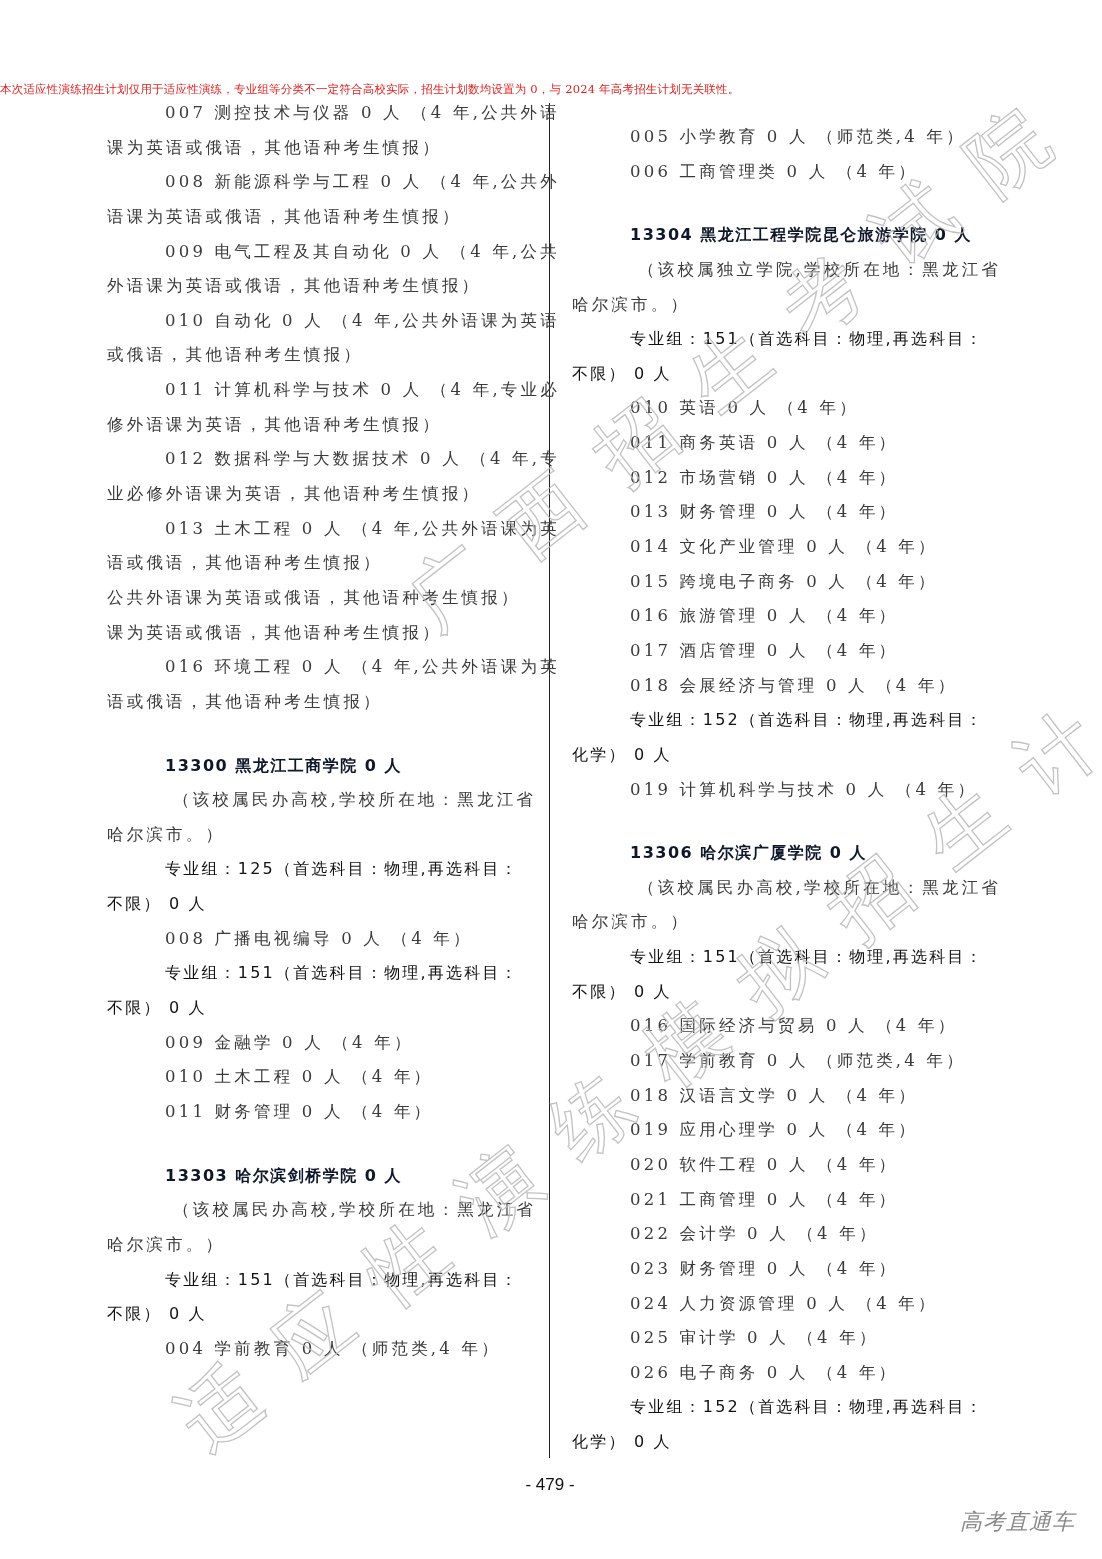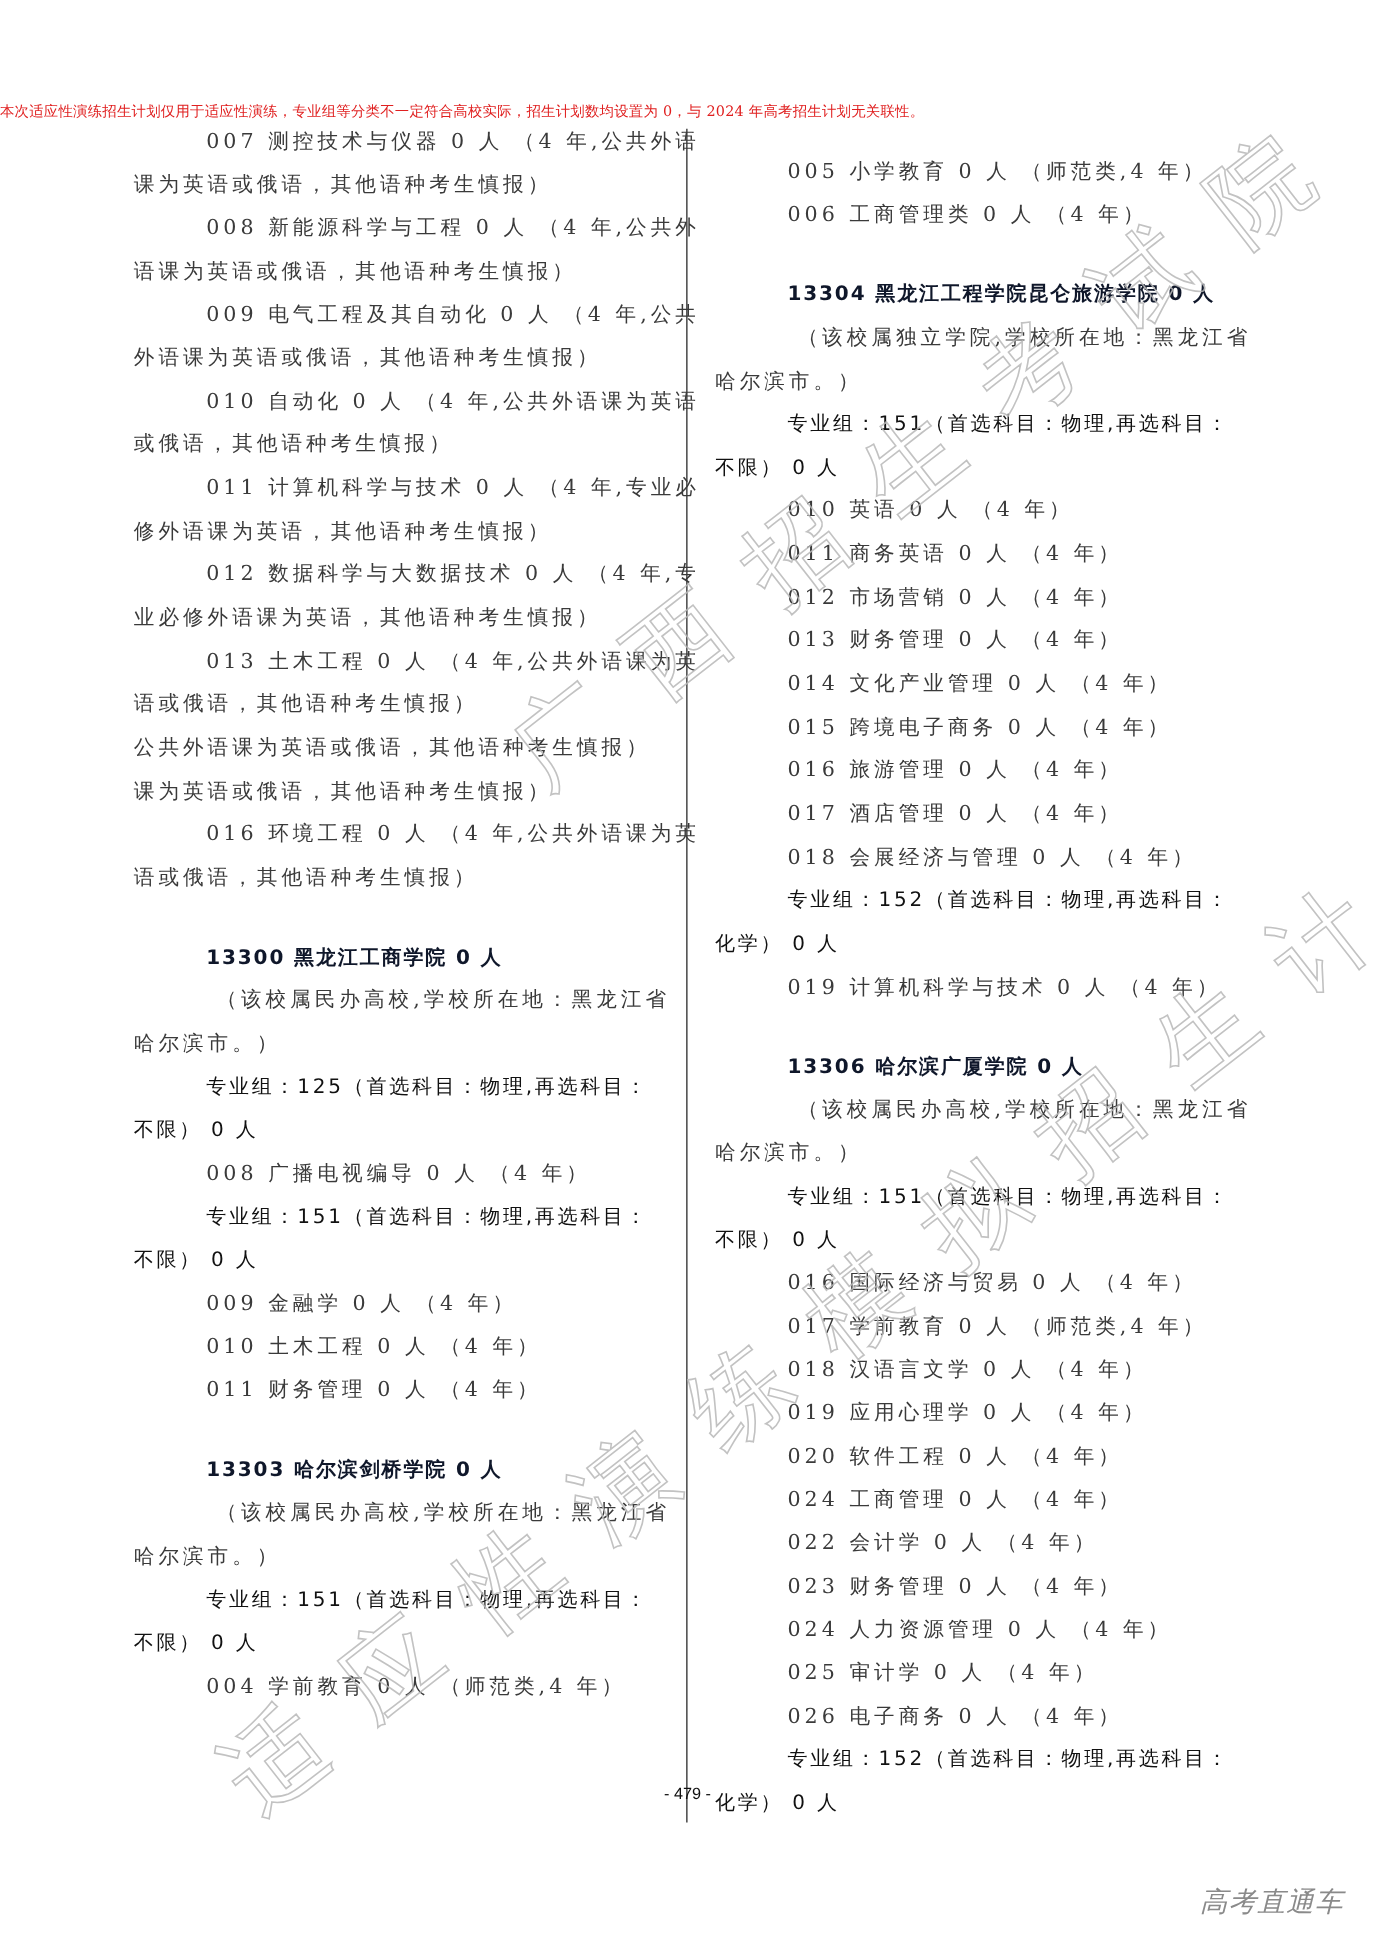--- a/index.html
+++ b/index.html
@@ -11,22 +11,22 @@
   .col { position:absolute; top:96px; width:424px; }
   .col.left { left:107px; }
   .col.right { left:572px;margin-top:24px; }
   .line { height:34.65px; line-height:34.65px; font-size:16.5px; white-space:nowrap;
           letter-spacing:3.2px; color:#3a3a3a; }
   .indent { padding-left:58px; }
   .bold { font-weight:normal; color:#111; letter-spacing:2.2px; font-family:"DejaVu Sans","Liberation Sans",sans-serif; font-size:16px; }
   .school { font-weight:bold; color:#0f172a; letter-spacing:1.5px; font-family:"DejaVu Sans","Liberation Sans",sans-serif; font-size:16px; }
   .gap { height:29px; }
   .note-indent { padding-left:66px; }
-  .page-num { position:absolute; top:1427px; left:520px; width:60px; text-align:center;
-              font-family:"Liberation Sans","DejaVu Sans",sans-serif; font-size:13px; color:#111; }
+  .page-num { position:absolute; top:1475px; left:520px; width:60px; text-align:center;
+              font-family:"Liberation Sans","DejaVu Sans",sans-serif; font-size:17px; color:#111; }
   .brand { position:absolute; top:1507px; left:960px; font-family:"DejaVu Sans","Liberation Sans",sans-serif;
            font-size:22px; color:#8a8a8a; letter-spacing:1px;font-style:italic; }
   .wm { position:absolute; font-size:78px; color:transparent; -webkit-text-stroke:1.3px #b8b8b8;
         font-family:"DejaVu Sans",sans-serif; white-space:nowrap; transform-origin:left center;
         letter-spacing:40px; pointer-events:none; opacity:0.85; }
 </style>
 </head>
 <body>
 
 <div class="notice">本次适应性演练招生计划仅用于适应性演练，专业组等分类不一定符合高校实际，招生计划数均设置为 0，与 2024 年高考招生计划无关联性。</div>
@@ -97,21 +97,21 @@
     <div class="line indent school">13306 哈尔滨广厦学院 0 人</div>
     <div class="line note-indent">（该校属民办高校,学校所在地：黑龙江省</div>
     <div class="line">哈尔滨市。）</div>
     <div class="line indent bold">专业组：151（首选科目：物理,再选科目：</div>
     <div class="line bold">不限） 0 人</div>
     <div class="line indent">016 国际经济与贸易 0 人 （4 年）</div>
     <div class="line indent">017 学前教育 0 人 （师范类,4 年）</div>
     <div class="line indent">018 汉语言文学 0 人 （4 年）</div>
     <div class="line indent">019 应用心理学 0 人 （4 年）</div>
     <div class="line indent">020 软件工程 0 人 （4 年）</div>
-    <div class="line indent">024 工商管理 0 人 （4 年）</div>
+    <div class="line indent">021 工商管理 0 人 （4 年）</div>
     <div class="line indent">022 会计学 0 人 （4 年）</div>
     <div class="line indent">023 财务管理 0 人 （4 年）</div>
     <div class="line indent">024 人力资源管理 0 人 （4 年）</div>
     <div class="line indent">025 审计学 0 人 （4 年）</div>
     <div class="line indent">026 电子商务 0 人 （4 年）</div>
     <div class="line indent bold">专业组：152（首选科目：物理,再选科目：</div>
     <div class="line bold">化学） 0 人</div>
   </div>
 
 <div class="wm" style="left:420px; top:560px; transform:rotate(-38deg);">广西招生考试院</div>

